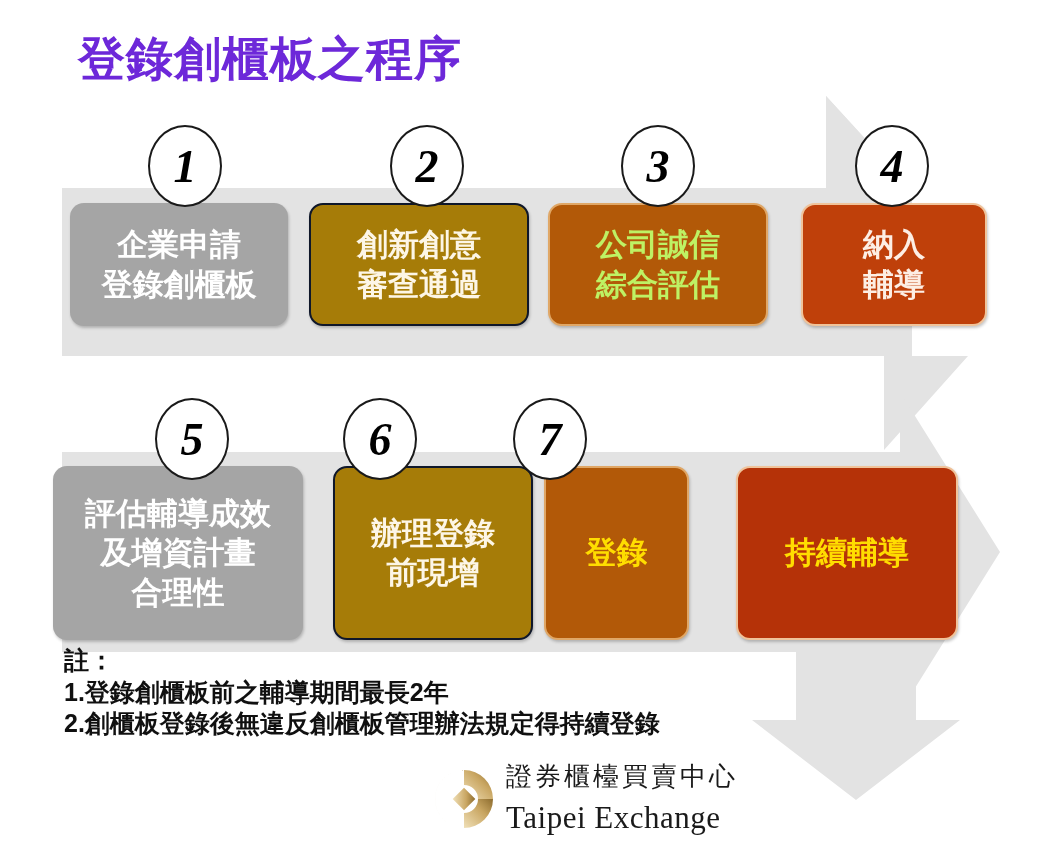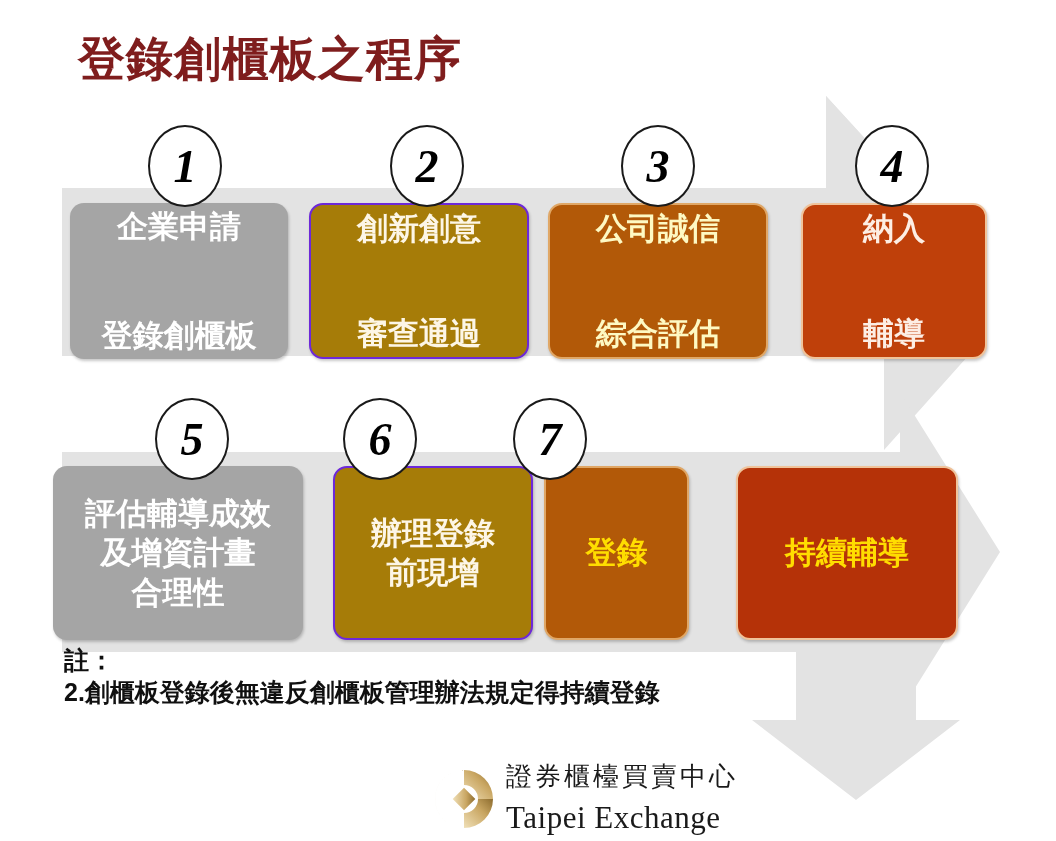--- a/index.html
+++ b/index.html
@@ -18,21 +18,21 @@
     overflow: hidden;
   }
 
   
   #title {
     position: absolute;
     left: 78px;
     top: 28px;
     font-size: 47px;
     font-weight: bold;
-    color: #7f1d1d;
+    color: #6d28d9;
     letter-spacing: 1px;
     white-space: nowrap;
   }
 
   
   #ribbon {
     position: absolute;
     left: 0;
     top: 0;
     width: 1056px;
@@ -53,33 +53,33 @@
     padding: 4px 6px;
   }
   .step-box .line {
     font-weight: bold;
     line-height: 1.26;
     white-space: nowrap;
     text-align: center;
   }
 
   
-  .r1 { top: 203px; height: 156px; justify-content: space-between; }
+  .r1 { top: 203px; height: 123px; }
   .r1 .line { font-size: 31px; }
 
   
   .r2 { top: 466px; }
   .r2 .line { font-size: 31px; }
 
   .grey-box   { background: #a5a5a5; }
   .grey-box   .line { color: #ffffff; }
-  .gold-box   { background: #a67c08; border: 2px solid #6d28d9; }
+  .gold-box   { background: #a67c08; border: 2px solid #0f172a; }
   .gold-box   .line { color: #fdf6e6; }
   .orange-box { background: #b25908; border: 2px solid #e0a766; }
-  .orange-box .line { color: #fef9c3; }
+  .orange-box .line { color: #bef264; }
   .red-box    { background: #bf400a; border: 2px solid #f0c39a; font-family: Liberation Serif, serif; }
   .red-box    .line { color: #fdeee4; }
   .yellow-text .line { color: #ffdd00 !important; }
 
   
   .num-badge {
     position: absolute;
     width: 74px;
     height: 82px;
     border-radius: 50%;
@@ -196,20 +196,21 @@
   <div class="step-box r2 orange-box yellow-text" style="left:544px; width:145px; height:174px;">
     <div class="line">登錄</div>
   </div>
 
   <div class="step-box r2 yellow-text" style="left:736px; width:222px; height:174px; background:#b53208; border:2px solid #f0c39a;">
     <div class="line">持續輔導</div>
   </div>
 
   <div id="notes">
     <div class="note-line">註：</div>
+    <div class="note-line">1.登錄創櫃板前之輔導期間最長2年</div>
     <div class="note-line">2.創櫃板登錄後無違反創櫃板管理辦法規定得持續登錄</div>
   </div>
 
   <div id="logo">
     <svg id="logo-mark" viewBox="0 0 64 64">
       <defs>
         <linearGradient id="goldgrad" x1="0" y1="0" x2="1" y2="1">
           <stop offset="0%" stop-color="#e8d4a0"></stop>
           <stop offset="45%" stop-color="#c8a košice"></stop>
           <stop offset="50%" stop-color="#b8914e"></stop>

